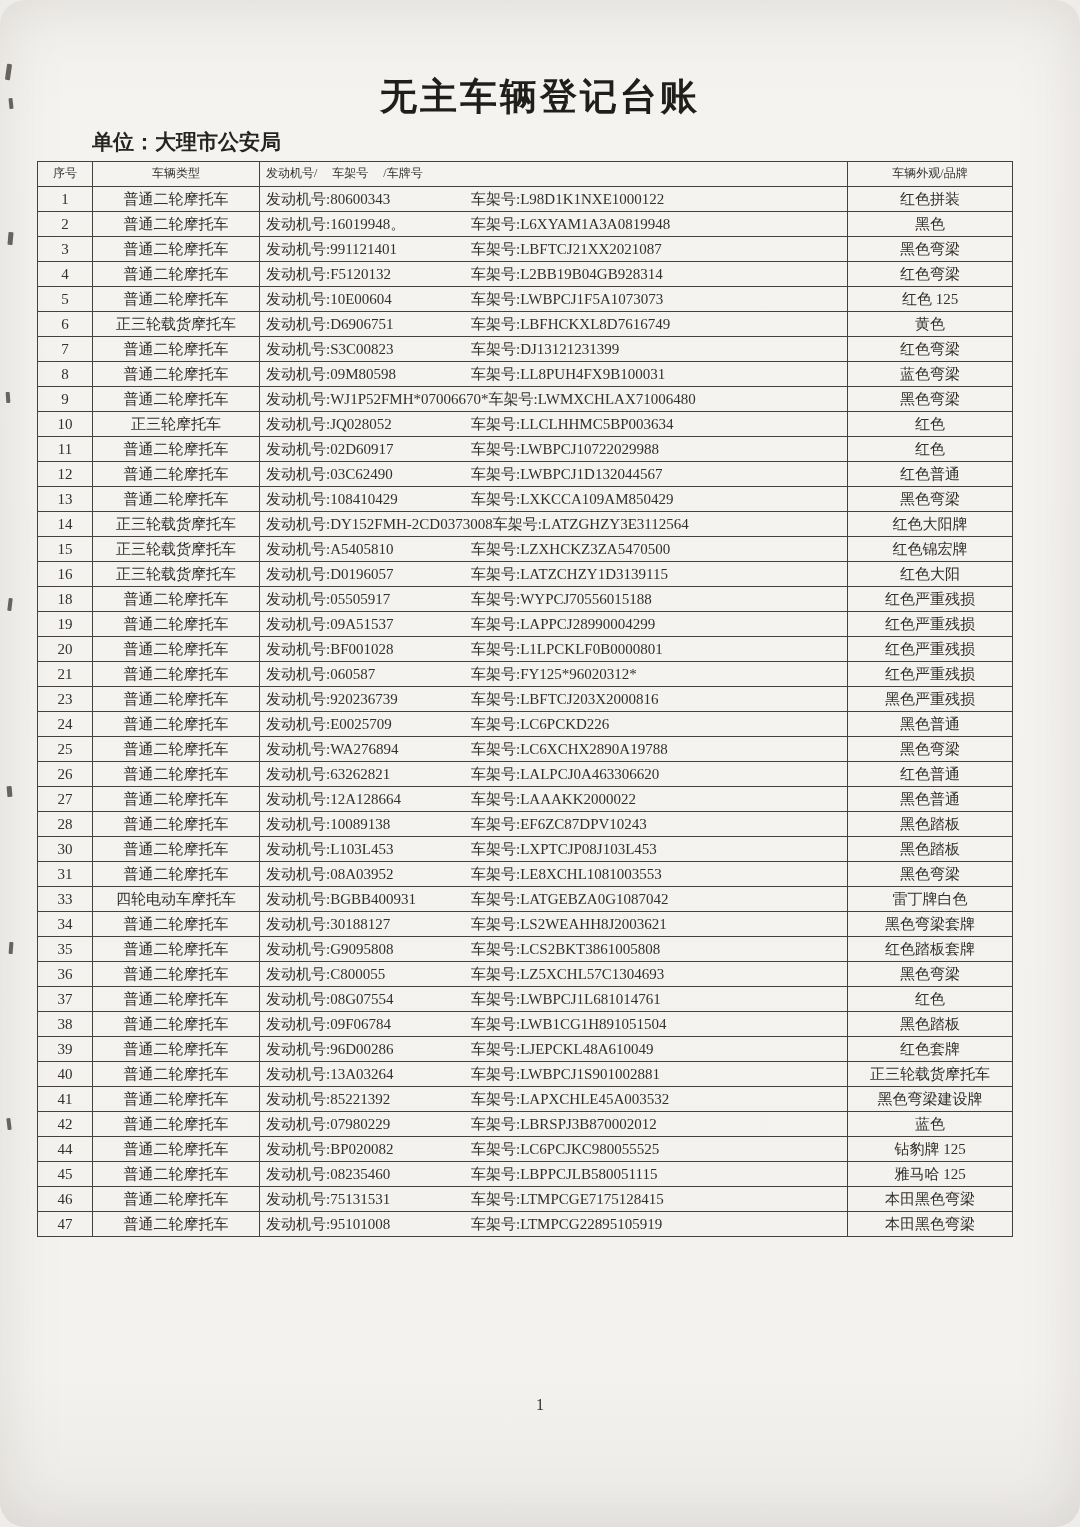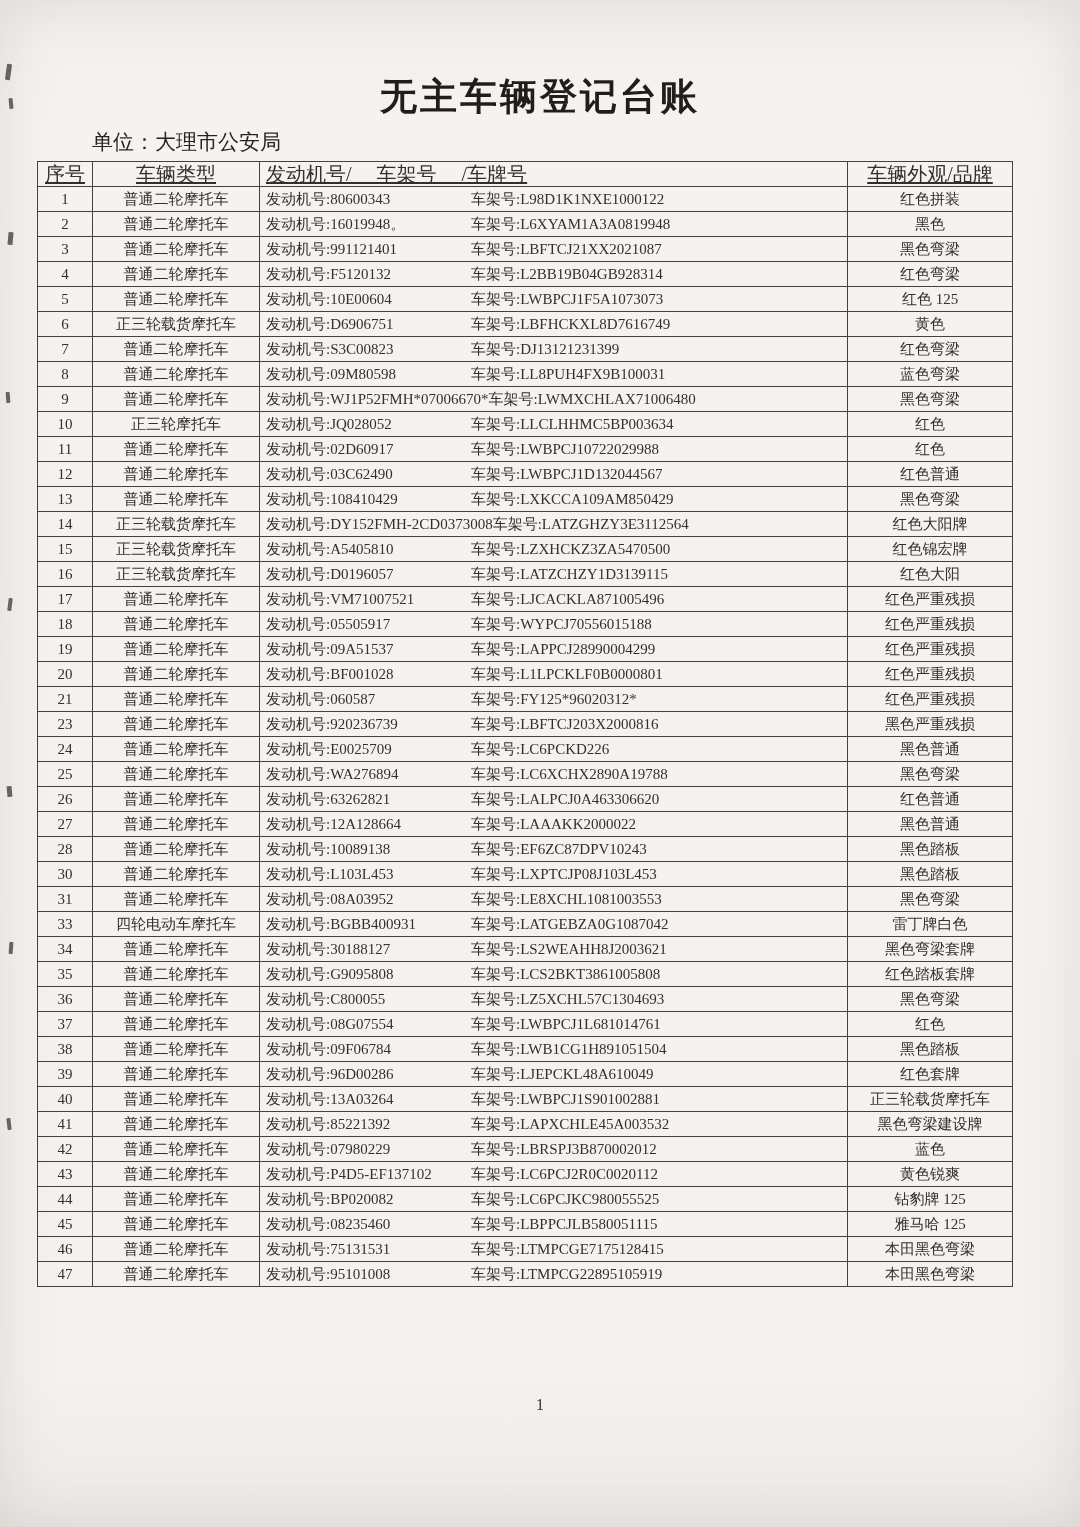--- a/index.html
+++ b/index.html
@@ -13,20 +13,21 @@
     background: #efedea;
     font-family: "Liberation Serif", "DejaVu Serif", serif;
     color: #2e2c29;
     overflow: hidden;
   }
   .page {
     position: absolute;
     inset: 0;
     background: linear-gradient(180deg, #f2f0ed 0%, #f5f3f0 8%, #f4f2ef 90%, #eceae7 100%);
     box-shadow: inset 0 0 60px rgba(120,115,108,0.18);
+    border-radius: 25px;
   }
   .scan-mark {
     position: absolute;
     background: #3a3733;
     border-radius: 1px;
     opacity: 0.75;
   }
   .doc-title {
     position: absolute;
     top: 72px;
@@ -36,21 +37,21 @@
     font-size: 37px;
     font-weight: bold;
     letter-spacing: 3px;
     color: #201e1b;
   }
   .unit-line {
     position: absolute;
     top: 128px;
     left: 92px;
     font-size: 21px;
-    font-weight: normal;
+    font-weight: bold;
     color: #262421;
   }
   table.ledger {
     position: absolute;
     top: 161px;
     left: 37px;
     width: 975px;
     border-collapse: collapse;
     table-layout: fixed;
     font-size: 15px;
@@ -59,22 +60,21 @@
   table.ledger th, table.ledger td {
     border: 1px solid #45423d;
     height: 24px;
     padding: 0 2px;
     line-height: 1.1;
     white-space: nowrap;
     overflow: hidden;
     font-weight: normal;
   }
   table.ledger th {
-    font-size: 20px;
-    text-decoration: underline;
+    font-size: 12px;
   }
   .col-no     { width: 55px; }
   .col-type   { width: 167px; }
   .col-engfrm { width: 588px; }
   .col-look   { width: 165px; }
   .cell-center { text-align: center; }
   .cell-left   { text-align: left; padding-left: 6px !important; margin-left: 40px; }
   .engine-part {
     display: inline-block;
     min-width: 205px;
@@ -247,28 +247,20 @@
   </tr>
         <tr>
     <td class="cell-center cell-no">16</td>
     <td class="cell-center cell-type">正三轮载货摩托车</td>
     <td class="cell-left">
       <span class="engine-part"><span>发动机号:</span><span class="engine-value">D0196057</span></span><span class="frame-part"><span>车架号:</span><span class="frame-value">LATZCHZY1D3139115</span></span>
     </td>
     <td class="cell-center cell-look">红色大阳</td>
   </tr>
         <tr>
-    <td class="cell-center cell-no">17</td>
-    <td class="cell-center cell-type">普通二轮摩托车</td>
-    <td class="cell-left">
-      <span class="engine-part"><span>发动机号:</span><span class="engine-value">VM71007521</span></span><span class="frame-part"><span>车架号:</span><span class="frame-value">LJCACKLA871005496</span></span>
-    </td>
-    <td class="cell-center cell-look">红色严重残损</td>
-  </tr>
-        <tr>
     <td class="cell-center cell-no">18</td>
     <td class="cell-center cell-type">普通二轮摩托车</td>
     <td class="cell-left">
       <span class="engine-part"><span>发动机号:</span><span class="engine-value">05505917</span></span><span class="frame-part"><span>车架号:</span><span class="frame-value">WYPCJ70556015188</span></span>
     </td>
     <td class="cell-center cell-look">红色严重残损</td>
   </tr>
         <tr>
     <td class="cell-center cell-no">19</td>
     <td class="cell-center cell-type">普通二轮摩托车</td>
@@ -431,28 +423,20 @@
   </tr>
         <tr>
     <td class="cell-center cell-no">42</td>
     <td class="cell-center cell-type">普通二轮摩托车</td>
     <td class="cell-left">
       <span class="engine-part"><span>发动机号:</span><span class="engine-value">07980229</span></span><span class="frame-part"><span>车架号:</span><span class="frame-value">LBRSPJ3B870002012</span></span>
     </td>
     <td class="cell-center cell-look">蓝色</td>
   </tr>
         <tr>
-    <td class="cell-center cell-no">43</td>
-    <td class="cell-center cell-type">普通二轮摩托车</td>
-    <td class="cell-left">
-      <span class="engine-part"><span>发动机号:</span><span class="engine-value">P4D5-EF137102</span></span><span class="frame-part"><span>车架号:</span><span class="frame-value">LC6PCJ2R0C0020112</span></span>
-    </td>
-    <td class="cell-center cell-look">黄色锐爽</td>
-  </tr>
-        <tr>
     <td class="cell-center cell-no">44</td>
     <td class="cell-center cell-type">普通二轮摩托车</td>
     <td class="cell-left">
       <span class="engine-part"><span>发动机号:</span><span class="engine-value">BP020082</span></span><span class="frame-part"><span>车架号:</span><span class="frame-value">LC6PCJKC980055525</span></span>
     </td>
     <td class="cell-center cell-look">钻豹牌 125</td>
   </tr>
         <tr>
     <td class="cell-center cell-no">45</td>
     <td class="cell-center cell-type">普通二轮摩托车</td>

